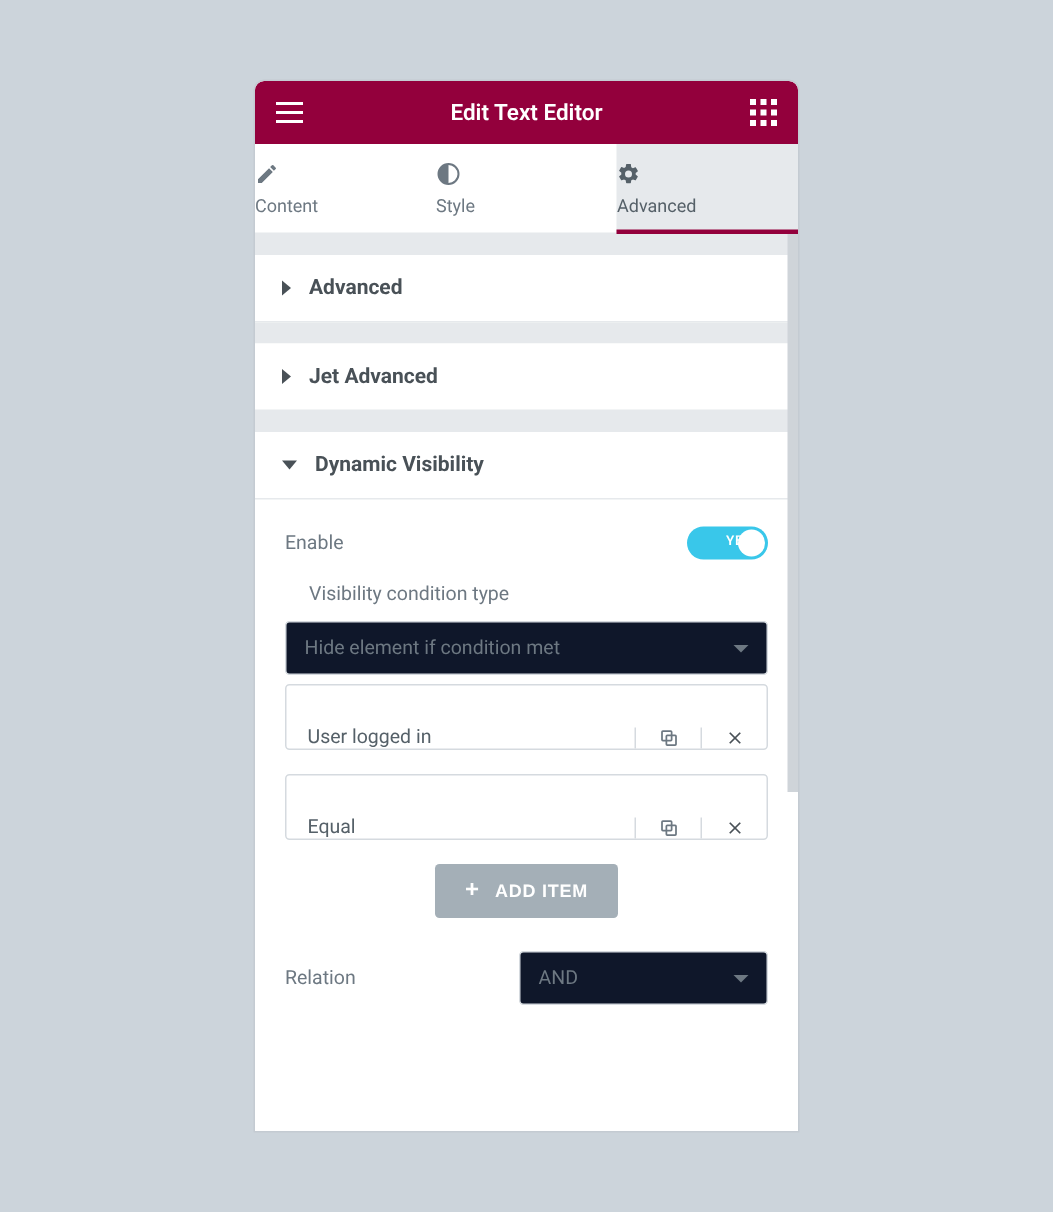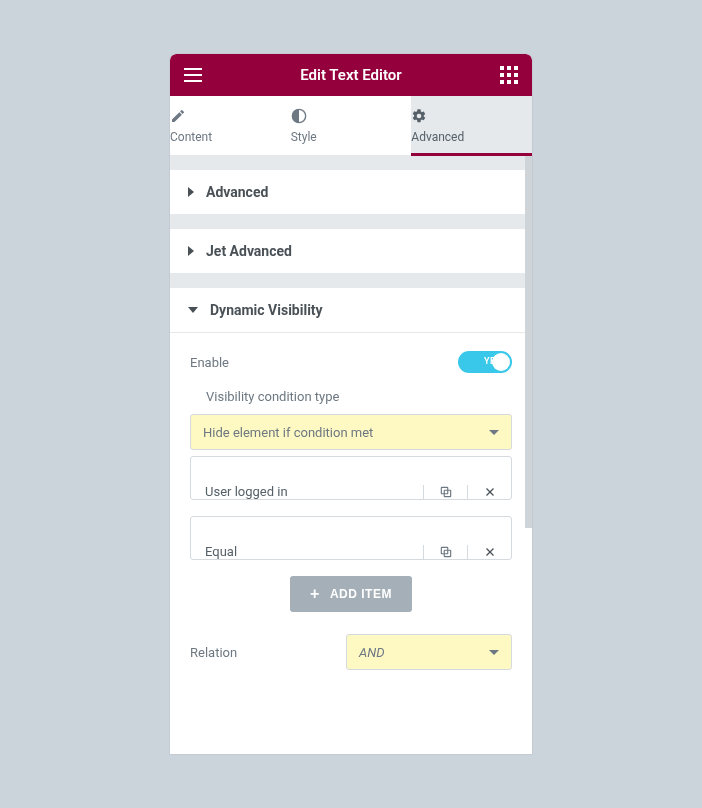--- a/index.html
+++ b/index.html
@@ -67,39 +67,39 @@
   .caret-down { width:0;height:0;border-left:5px solid transparent;border-right:5px solid transparent;border-top:6px solid #495157;}
   .section { padding:18px 20px 10px; }
   .row { display:flex; align-items:center; justify-content:space-between; margin-bottom:16px; }
   .label { font-size:13px; color:#6d7882; margin-bottom:10px;margin-left:16px; }
   .toggle { width:54px; height:22px; background:#39c7ea; border-radius:11px; position:relative; cursor:pointer; }
   .toggle .knob { position:absolute; right:2px; top:2px; width:18px; height:18px; background:#fff; border-radius:50%; }
   .toggle .yes { position:absolute; left:26px; top:5px; font-size:9px; color:#fff; font-weight:600; letter-spacing:0.5px;}
   .select {
     width:100%; border:1px solid #d5dadf; border-radius:3px;
     height:36px; display:flex; align-items:center; justify-content:space-between;
-    padding:0 12px; font-size:13px; color:#6d7882; cursor:pointer; background:#fef9c3;
+    padding:0 12px; font-size:13px; color:#6d7882; cursor:pointer; background:#0f172a;
   }
   .select .chev { width:0;height:0;border-left:5px solid transparent;border-right:5px solid transparent;border-top:5px solid #6d7882;}
   .conditions { margin-top:6px; }
   .cond-item {
     display:flex; border:1px solid #d5dadf; border-radius:3px; height:44px; margin-bottom:16px;align-items:flex-end;
   }
   .cond-label { flex:1; display:flex; align-items:center; padding:0 14px; font-size:13px; color:#556068; cursor:pointer;}
   .cond-btn { width:44px; border-left:1px solid #d5dadf; display:flex; align-items:center; justify-content:center; cursor:pointer;}
   .cond-btn svg { width:14px; height:14px; stroke:#6d7882; fill:none; stroke-width:2;}
   .cond-btn.close svg { stroke:#495157; }
   .add-item {
     background:#a4afb7; color:#fff; border:none; height:36px;
     padding:0 20px; font-size:12px; font-weight:700; letter-spacing:0.5px;
     display:flex; align-items:center; gap:10px; margin:6px auto 22px; border-radius:3px; cursor:pointer;
   }
   .add-item .plus { font-size:16px; font-weight:700; }
   .rel-row { display:flex; align-items:center; justify-content:space-between; padding-bottom:8px;}
-  .rel-row .select { width:166px;font-style:italic; }
+  .rel-row .select { width:166px; }
   .scrollbar { position:absolute; right:0; top:0; width:7px; height:372px; background:#cfd4d9; }
 </style>
 </head>
 <body>
 
 <div class="panel">
 
   <div class="header">
     <div class="hamburger">
       <span></span>

